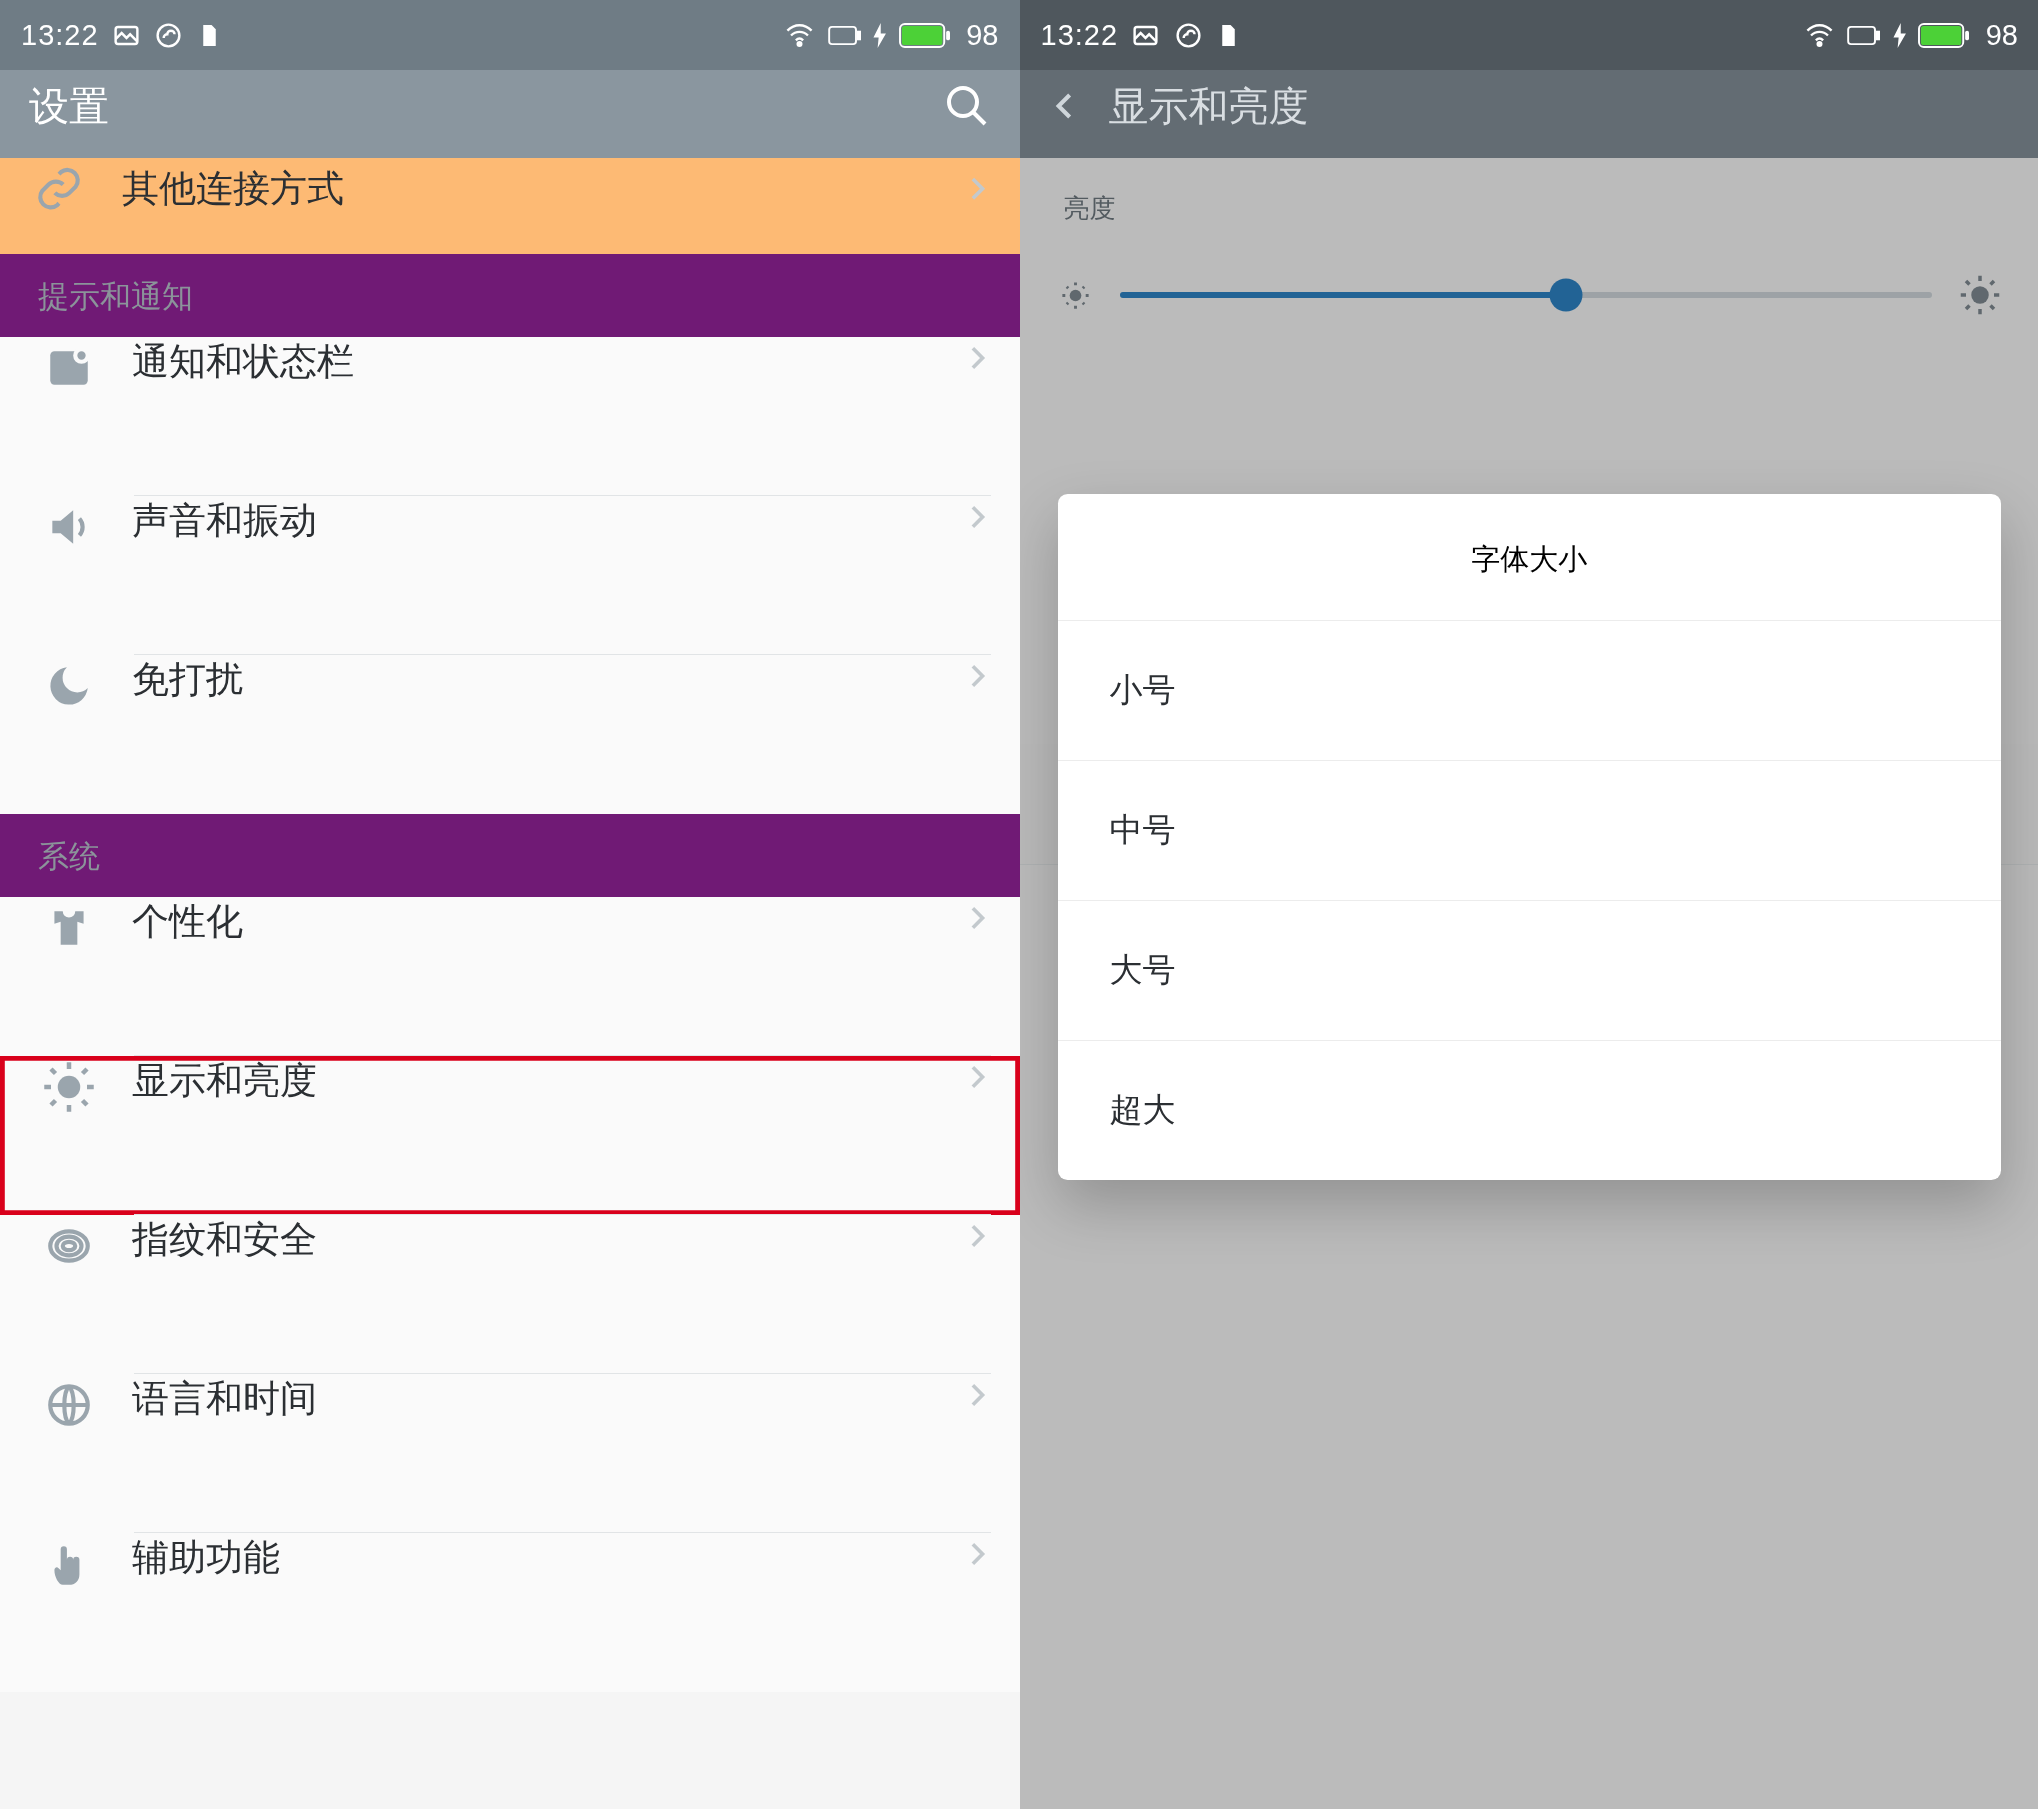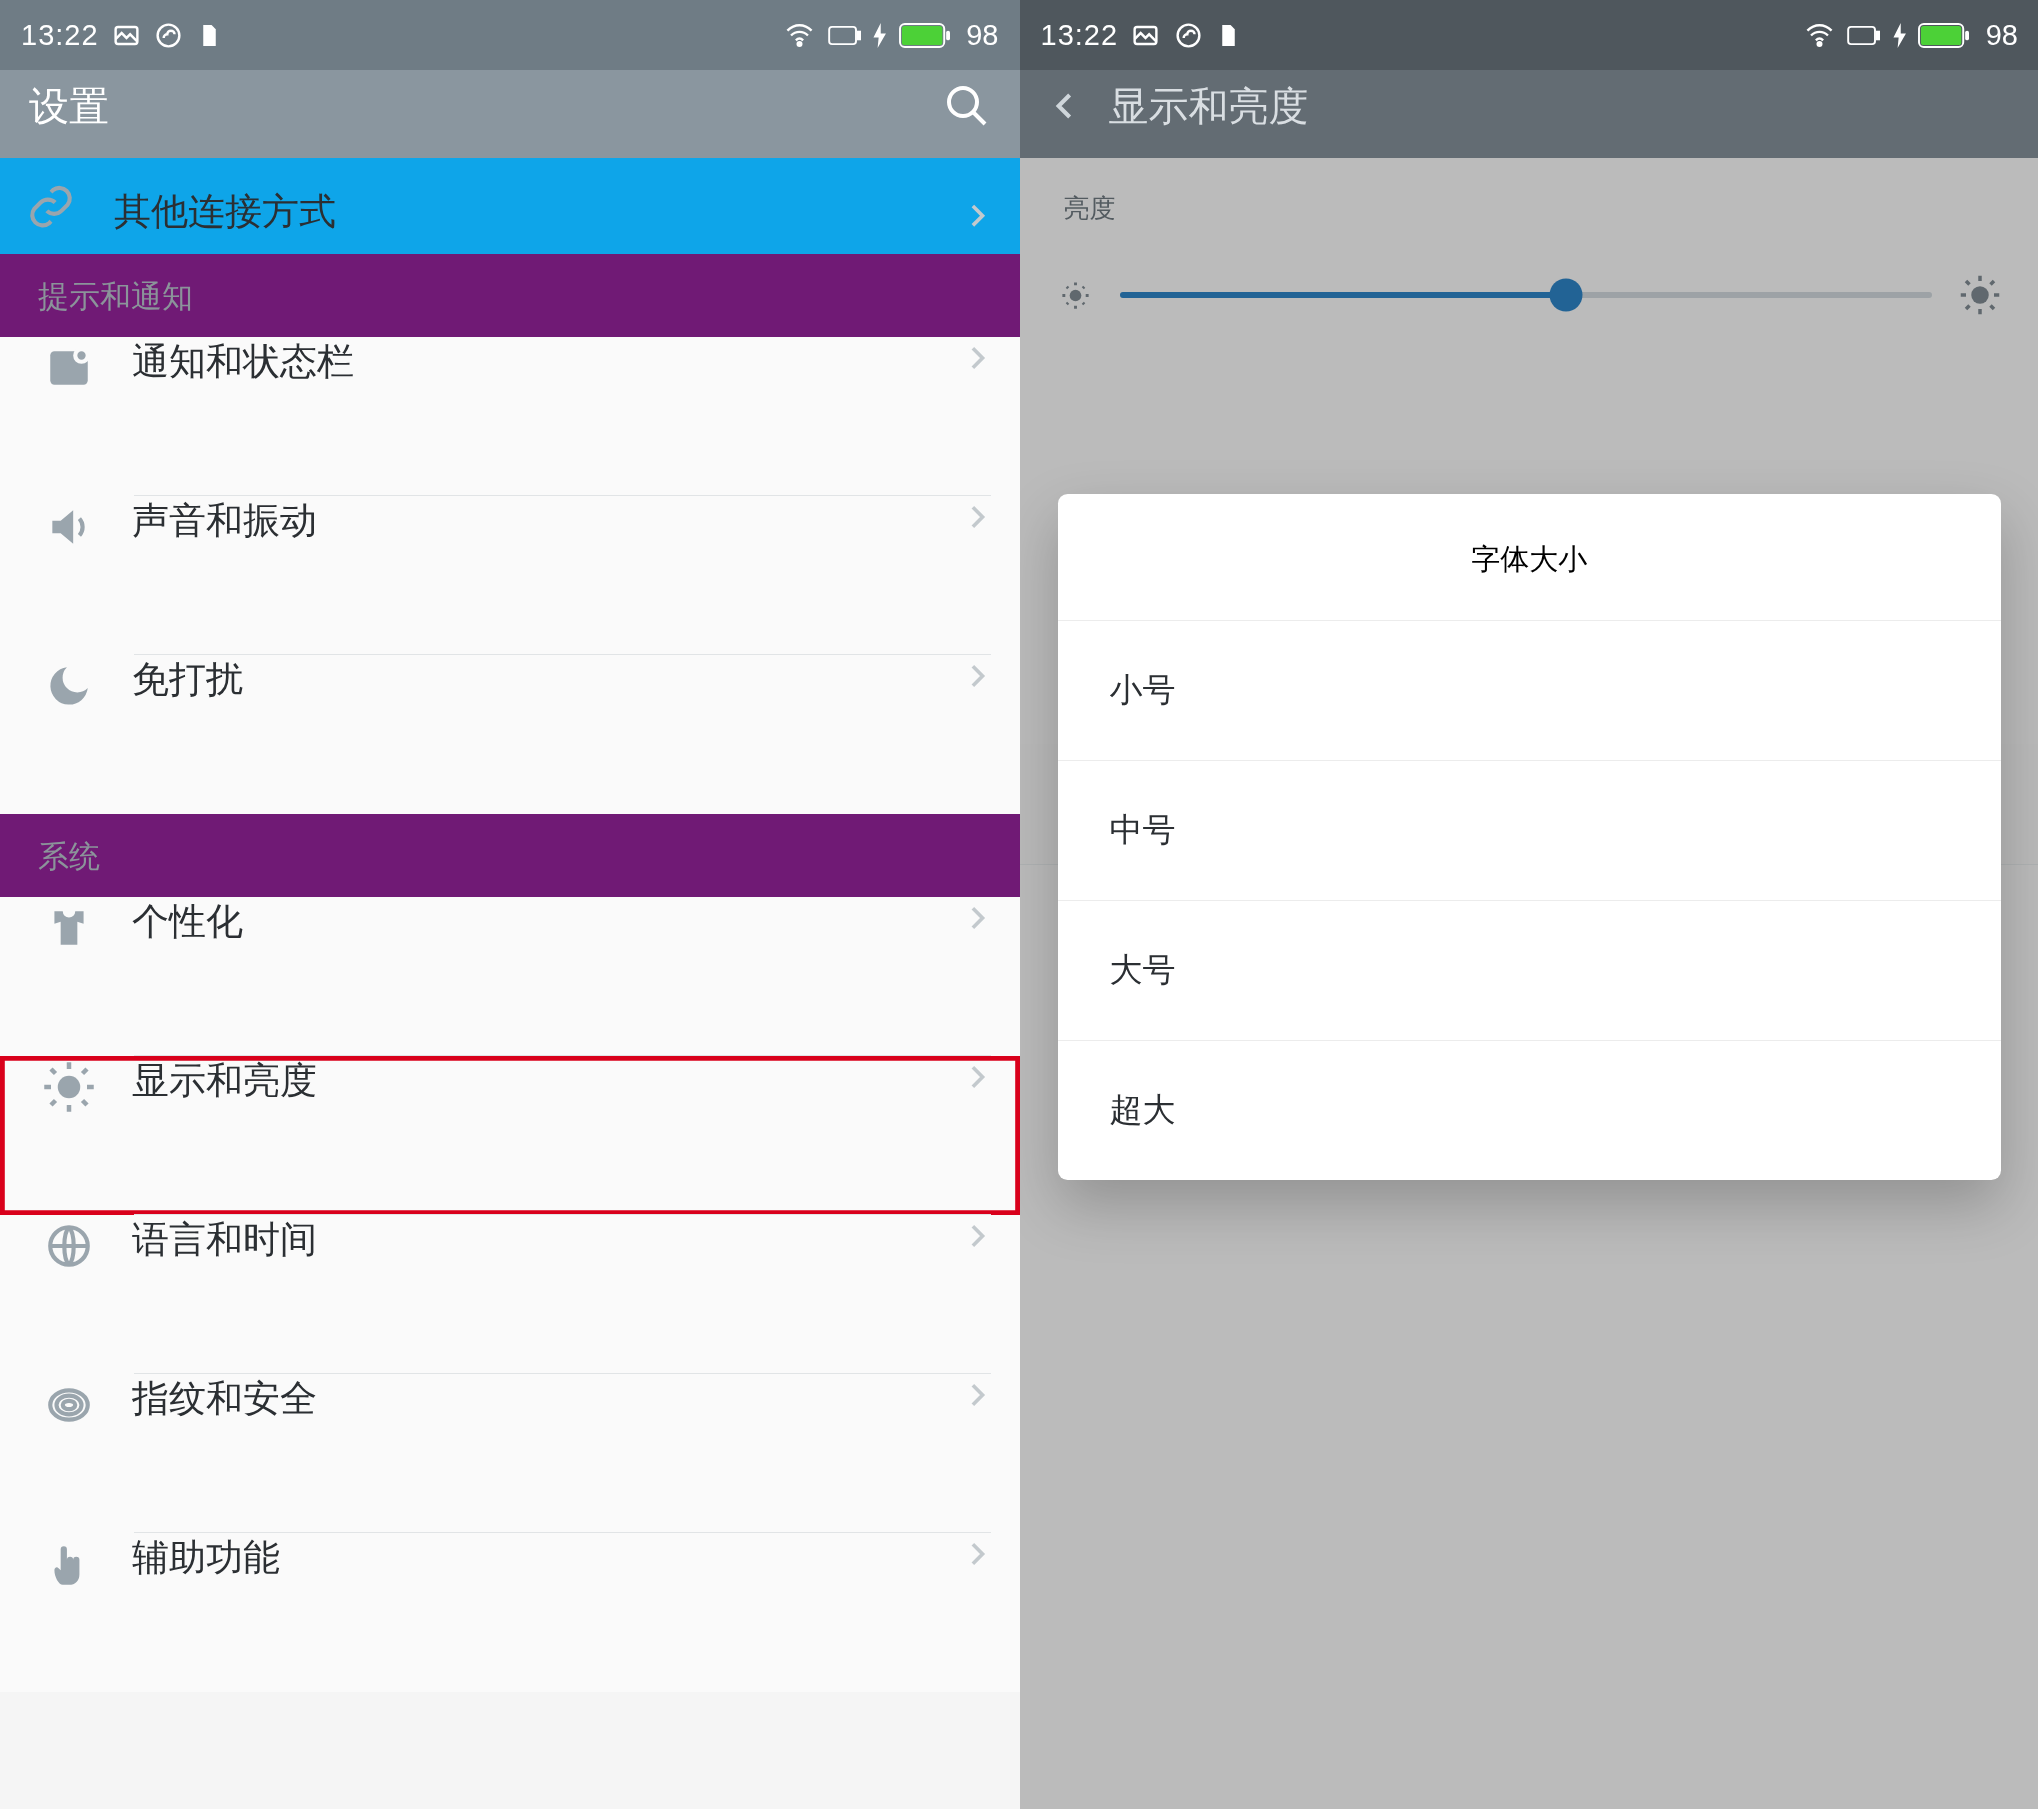--- a/index.html
+++ b/index.html
@@ -43,22 +43,22 @@
     padding: 0 38px 19px; color: #8b949a; font-size: 31px;
     background: #701a75;
   }
   .list { background: #fafafa; }
   .row {
     display: flex; align-items: flex-start; height: 159px;
     padding: 0 29px 0 38px; position: relative;
   }
   .row-first-partial {
     height: 96px; padding-top: 0;
-    display: flex; align-items: flex-end; background:#0ea5e9;
-    padding-left:20px; padding-right:29px;
+    display: flex; align-items: center; background:#fdba74;
+    padding-left:28px; padding-right:29px;
   }
   .row-icon { width: 61px; height: 61px; display:flex; align-items:center; justify-content:center; color:#9aa5ad; flex-shrink:0; }
   .row-label { flex: 1; font-size: 37px; color: #2b2f33; margin-left: 33px; }
   .row-chev { color: #c3c9cd; }
   .row-divider { position:absolute; left: 134px; right: 29px; bottom: 0; height: 1px; background:#e1e4e6; }
   .row-highlight { box-shadow: inset 0 0 0 4.8px #d9001b; }
 
   
   .right-bg {
     position: absolute; top: 158px; left: 0; right: 0; bottom: 0;
@@ -263,41 +263,41 @@
           <span class="row-chev">
               <svg width="29" height="42" viewBox="0 0 24 24" fill="none" stroke="#c3c9cd" stroke-width="3">
                 <path d="M9 4l8 8-8 8"></path>
               </svg>
             </span>
           <div class="row-divider"></div>
         </div>
         <div class="row">
           <span class="row-icon">
             <svg width="50" height="50" viewBox="0 0 24 24" fill="none" stroke="#9aa5ad" stroke-width="2">
-                <circle cx="12" cy="12" r="9"></circle>
-                <path d="M3 12h18M12 3c3 3 3 15 0 18M12 3c-3 3-3 15 0 18"></path>
-              </svg>
-          </span>
-          <span class="row-label">语言和时间</span>
-          <span class="row-chev">
-              <svg width="29" height="42" viewBox="0 0 24 24" fill="none" stroke="#c3c9cd" stroke-width="3">
-                <path d="M9 4l8 8-8 8"></path>
-              </svg>
-            </span>
-          <div class="row-divider"></div>
-        </div>
-        <div class="row">
-          <span class="row-icon">
-            <svg width="50" height="50" viewBox="0 0 24 24" fill="none" stroke="#9aa5ad" stroke-width="2">
                 <ellipse cx="12" cy="12" rx="9" ry="7"></ellipse>
                 <ellipse cx="12" cy="12" rx="6" ry="4.5"></ellipse>
                 <ellipse cx="12" cy="12" rx="3" ry="2"></ellipse>
               </svg>
           </span>
           <span class="row-label">指纹和安全</span>
+          <span class="row-chev">
+              <svg width="29" height="42" viewBox="0 0 24 24" fill="none" stroke="#c3c9cd" stroke-width="3">
+                <path d="M9 4l8 8-8 8"></path>
+              </svg>
+            </span>
+          <div class="row-divider"></div>
+        </div>
+        <div class="row">
+          <span class="row-icon">
+            <svg width="50" height="50" viewBox="0 0 24 24" fill="none" stroke="#9aa5ad" stroke-width="2">
+                <circle cx="12" cy="12" r="9"></circle>
+                <path d="M3 12h18M12 3c3 3 3 15 0 18M12 3c-3 3-3 15 0 18"></path>
+              </svg>
+          </span>
+          <span class="row-label">语言和时间</span>
           <span class="row-chev">
               <svg width="29" height="42" viewBox="0 0 24 24" fill="none" stroke="#c3c9cd" stroke-width="3">
                 <path d="M9 4l8 8-8 8"></path>
               </svg>
             </span>
           <div class="row-divider"></div>
         </div>
         <div class="row">
           <span class="row-icon">
             <svg width="50" height="50" viewBox="0 0 24 24" fill="#9aa5ad">

